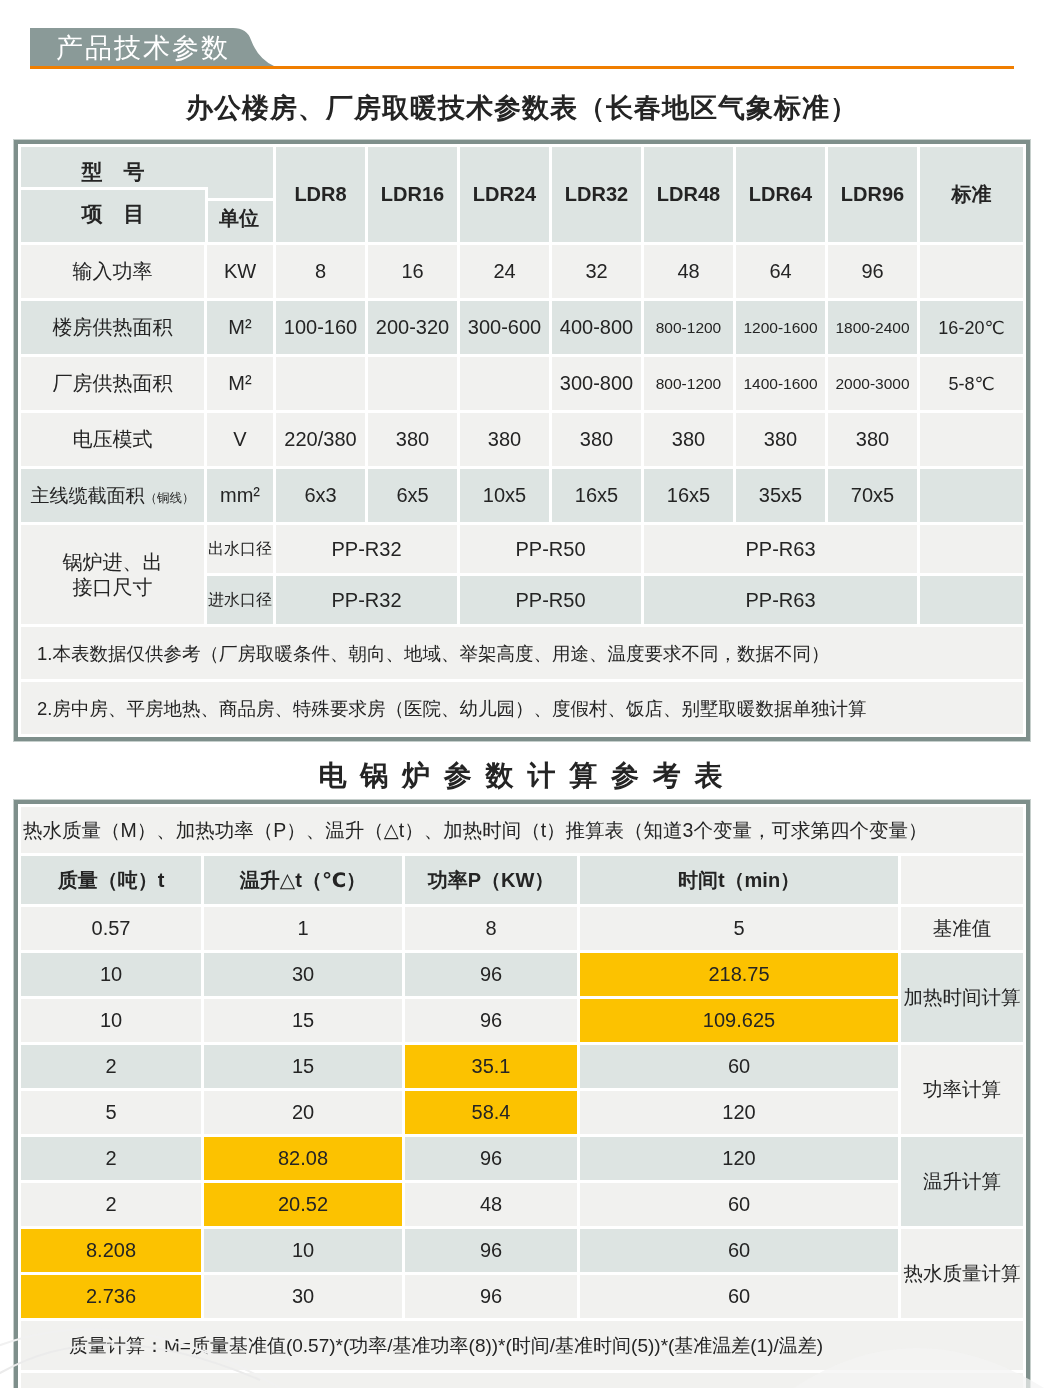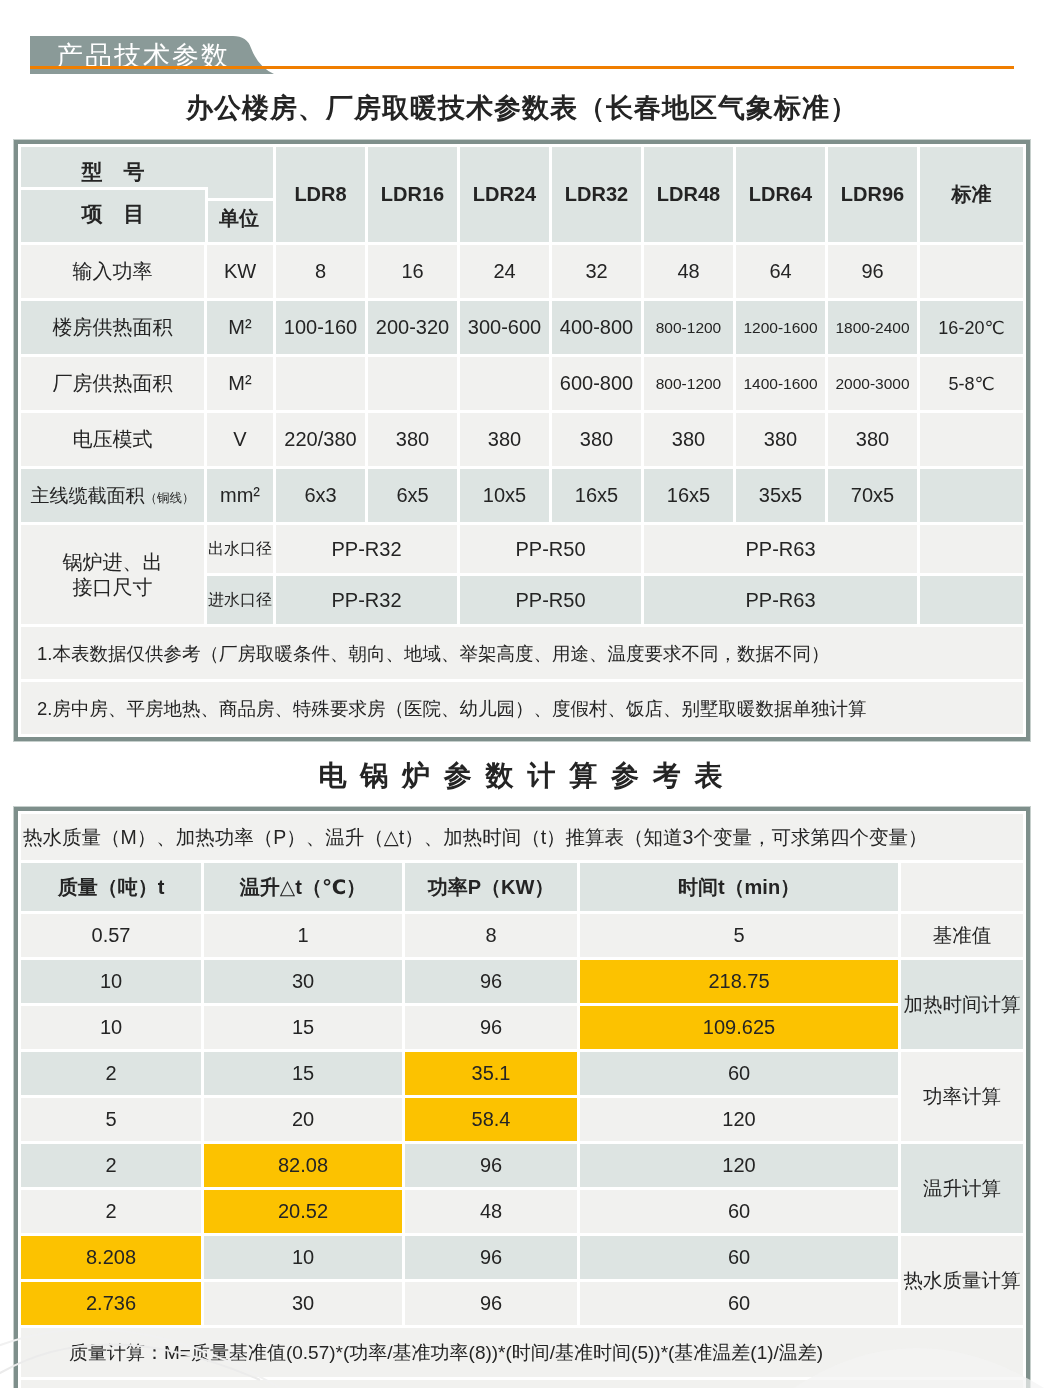--- a/index.html
+++ b/index.html
@@ -13,32 +13,32 @@
   }
   *{box-sizing:border-box}
   html,body{margin:0;padding:0}
   body{
     width:1044px;height:1388px;position:relative;overflow:hidden;
     background:#fff;color:var(--ink);
     font-family:"Liberation Sans","DejaVu Sans",sans-serif;
   }
   
   .banner{position:relative;height:74px;padding-top:28px}
-  .tab{position:absolute;left:30px;top:36px;width:244px;height:56px}
+  .tab{position:absolute;left:30px;top:28px;width:244px;height:56px}
   .tab svg{position:absolute;left:0;top:0}
   .tab .t{position:absolute;left:26px;top:2px;font-size:27px;color:#fff;letter-spacing:2px;white-space:nowrap}
   .subtitle{
     position:absolute;left:302px;top:30px;
     font-family:"Liberation Serif","DejaVu Serif",serif;
     font-size:27px;color:var(--banner);letter-spacing:1px;white-space:nowrap;
   }
   .rule{position:absolute;left:30px;width:984px;top:66px;height:3px;background:var(--orange)}
   
   .t1-title{text-align:center;font-size:27px;font-weight:bold;margin:16px 0 14px;letter-spacing:1px}
-  .t2-title{text-align:center;font-size:28px;font-weight:bold;margin:16px 0 12px;letter-spacing:3px}
+  .t2-title{text-align:center;font-size:28px;font-weight:bold;margin:16px 0 5px;letter-spacing:3px}
   
   table{
     border-collapse:separate;border-spacing:3px;background:#fff;
     border:4px solid var(--border);box-shadow:0 0 0 1px #C6CFCC;
     margin:0 auto;width:1016px;table-layout:fixed;
   }
   td,th{text-align:center;vertical-align:middle;padding:0;font-weight:normal;overflow:hidden;background:var(--light)}
   tr.g>td,tr.g>th{background:var(--green)}
   tr.l>td,tr.l>th{background:var(--light)}
   .bg-g{background:var(--green)!important}
@@ -156,21 +156,21 @@
     <td class="val sm">1800-2400</td>
     <td class="val md">16-20℃</td>
   </tr>
 
   <tr class="r l">
     <td class="lbl">厂房供热面积</td>
     <td class="unit">M²</td>
     <td class="val"></td>
     <td class="val"></td>
     <td class="val"></td>
-    <td class="val">600-800</td>
+    <td class="val">300-800</td>
     <td class="val sm">800-1200</td>
     <td class="val sm">1400-1600</td>
     <td class="val sm">2000-3000</td>
     <td class="val md">5-8℃</td>
   </tr>
 
   <tr class="r l">
     <td class="lbl">电压模式</td>
     <td class="unit">V</td>
     <td class="val">220/380</td>

